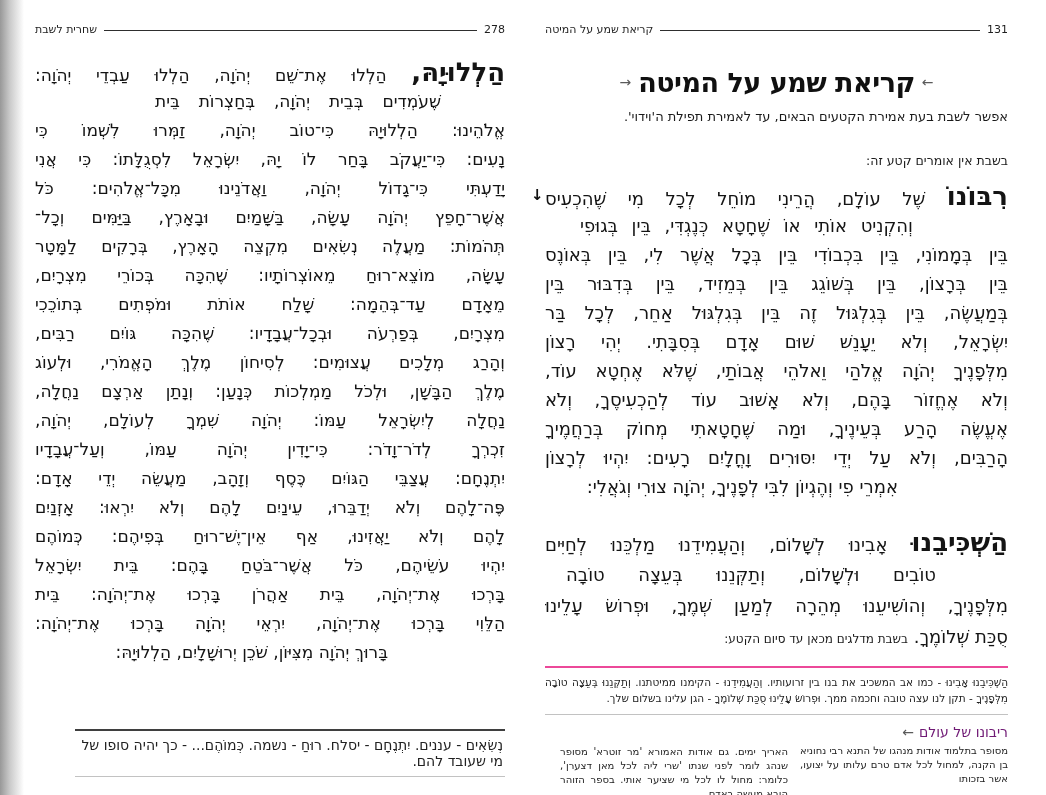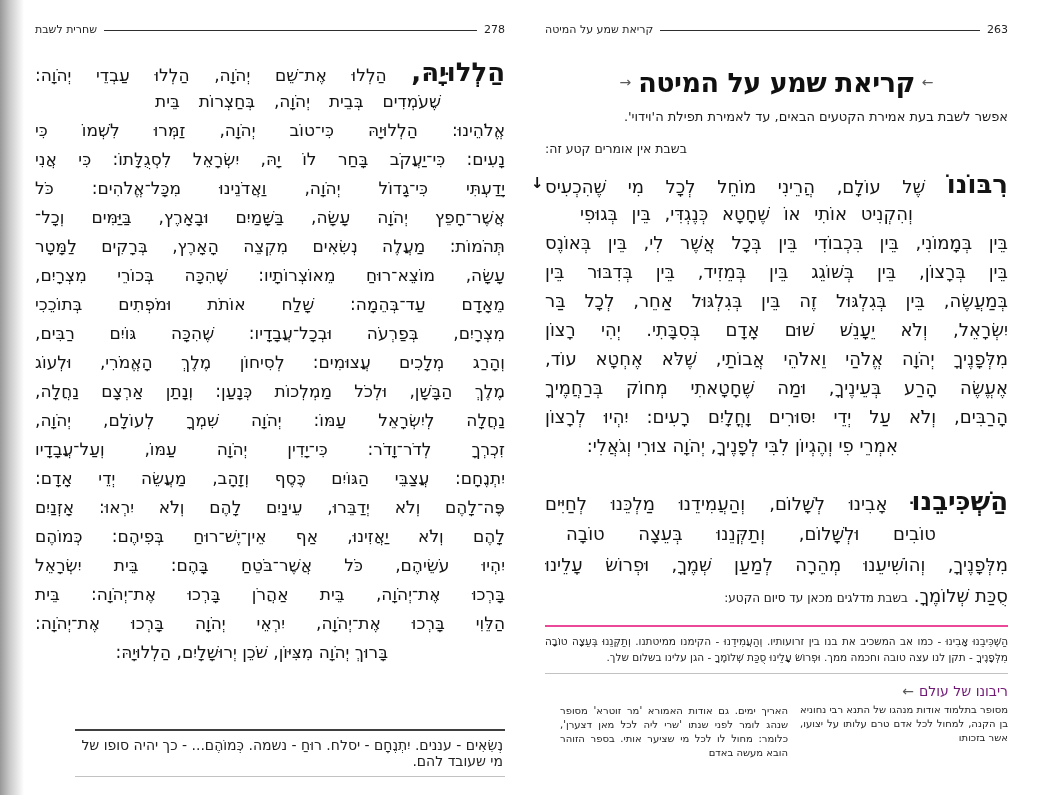--- a/index.html
+++ b/index.html
@@ -23,21 +23,21 @@
   .rh-label, .rh-num { white-space:nowrap; }
 
   .title-row {
     margin-top:26px; height:38px; display:flex; align-items:center;
     justify-content:center; gap:7px;
   }
   .page-title { font-size:27px; font-weight:bold; letter-spacing:-0.5px; color:#101010; }
   .orn { font-size:14px; color:#5a5a5a; direction:ltr; }
 
   .inst-1 { margin-top:8px; font-size:13px; text-align:right; height:18px; color:#1a1a1a; }
-  .inst-2 { margin-top:14px; font-size:12.5px; text-align:left; height:16px; color:#1a1a1a; }
+  .inst-2 { margin-top:26px; font-size:12.5px; text-align:right; height:16px; color:#1a1a1a; }
 
   .para { position:relative; }
   .ln {
     white-space:nowrap; overflow:hidden;
     text-align:justify; text-align-last:justify;
     font-size:18px; height:29px; line-height:29px;
   }
   .page-left .ln { font-size:17px; }
   .para-2 .ln { height:31px; line-height:31px; }
   .ln.natural { text-align:left; text-align-last:right; }
@@ -108,21 +108,21 @@
 
     <div class="fn-left">
       <span>נְשִׂאִים - עננים. יִתְנֶחָם - יסלח. רוּחַ - נשמה. כְּמוֹהֶם... - כך יהיה סופו של מי שעובד להם.</span>
     </div>
   </div>
 
   <div class="page page-right">
     <div class="running-head">
       <span class="rh-label">קריאת שמע על המיטה</span>
       <span class="rh-rule"></span>
-      <span class="rh-num">263</span>
+      <span class="rh-num">131</span>
     </div>
 
     <div class="title-row">
       <span class="orn">←</span>
       <span class="page-title">קריאת שמע על המיטה</span>
       <span class="orn">→</span>
     </div>
 
     <div class="inst-1">אפשר לשבת בעת אמירת הקטעים הבאים, עד לאמירת תפילת ה'וידוי'.</div>
     <div class="inst-2">בשבת אין אומרים קטע זה:</div>
@@ -132,20 +132,21 @@
       <div class="ln">
         <span class="bw">רִבּוֹנוֹ</span>
         <span>שֶׁל עוֹלָם, הֲרֵינִי מוֹחֵל לְכָל מִי שֶׁהִכְעִיס</span>
       </div>
       <div class="ln" style="padding-right:95px;padding-left:35px">וְהִקְנִיט אוֹתִי אוֹ שֶׁחָטָא כְּנֶגְדִּי, בֵּין בְּגוּפִי</div>
       <div class="ln">בֵּין בְּמָמוֹנִי, בֵּין בִּכְבוֹדִי בֵּין בְּכָל אֲשֶׁר לִי, בֵּין בְּאוֹנֶס</div>
       <div class="ln">בֵּין בְּרָצוֹן, בֵּין בְּשׁוֹגֵג בֵּין בְּמֵזִיד, בֵּין בְּדִבּוּר בֵּין</div>
       <div class="ln">בְּמַעֲשֶׂה, בֵּין בְּגִלְגּוּל זֶה בֵּין בְּגִלְגּוּל אַחֵר, לְכָל בַּר</div>
       <div class="ln">יִשְׂרָאֵל, וְלֹא יֵעָנֵשׁ שׁוּם אָדָם בְּסִבָּתִי. יְהִי רָצוֹן</div>
       <div class="ln">מִלְּפָנֶיךָ יְהֹוָה אֱלֹהַי וֵאלֹהֵי אֲבוֹתַי, שֶׁלֹּא אֶחְטָא עוֹד,</div>
+      <div class="ln">וְלֹא אֶחֱזוֹר בָּהֶם, וְלֹא אָשׁוּב עוֹד לְהַכְעִיסֶךָ, וְלֹא</div>
       <div class="ln">אֶעֱשֶׂה הָרַע בְּעֵינֶיךָ, וּמַה שֶּׁחָטָאתִי מְחוֹק בְּרַחֲמֶיךָ</div>
       <div class="ln">הָרַבִּים, וְלֹא עַל יְדֵי יִסּוּרִים וָחֳלָיִם רָעִים: יִהְיוּ לְרָצוֹן</div>
       <div class="ln natural" style="padding-right:110px">אִמְרֵי פִי וְהֶגְיוֹן לִבִּי לְפָנֶיךָ, יְהֹוָה צוּרִי וְגֹאֲלִי:</div>
     </div>
 
     <div class="para para-2" style="margin-top:27px">
       <div class="ln">
         <span class="bw">הַשְׁכִּיבֵנוּ</span>
         <span>אָבִינוּ לְשָׁלוֹם, וְהַעֲמִידֵנוּ מַלְכֵּנוּ לְחַיִּים</span>
       </div>

